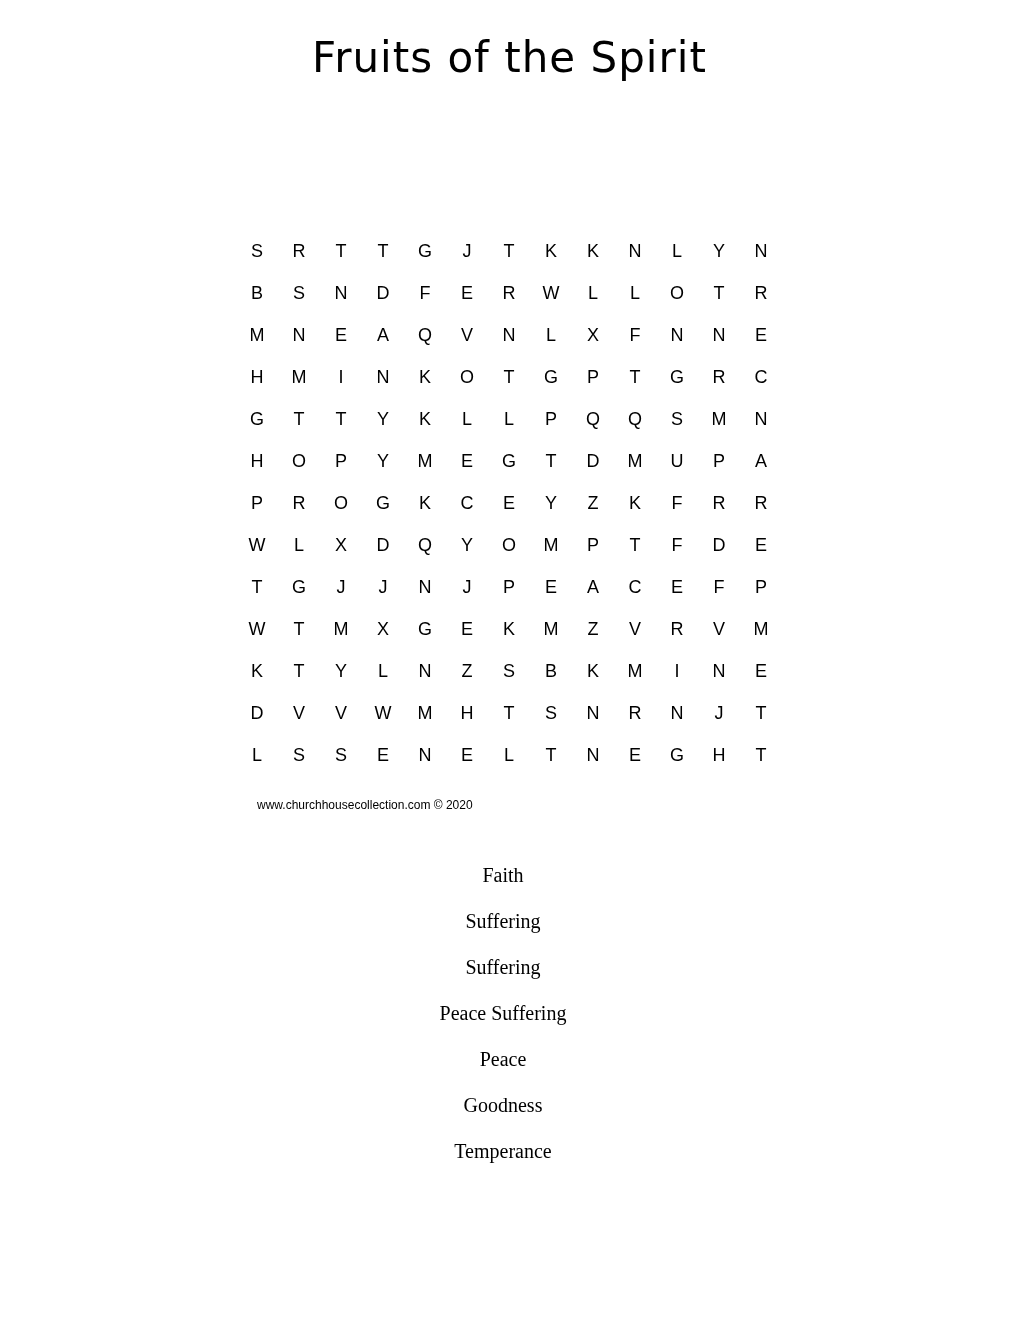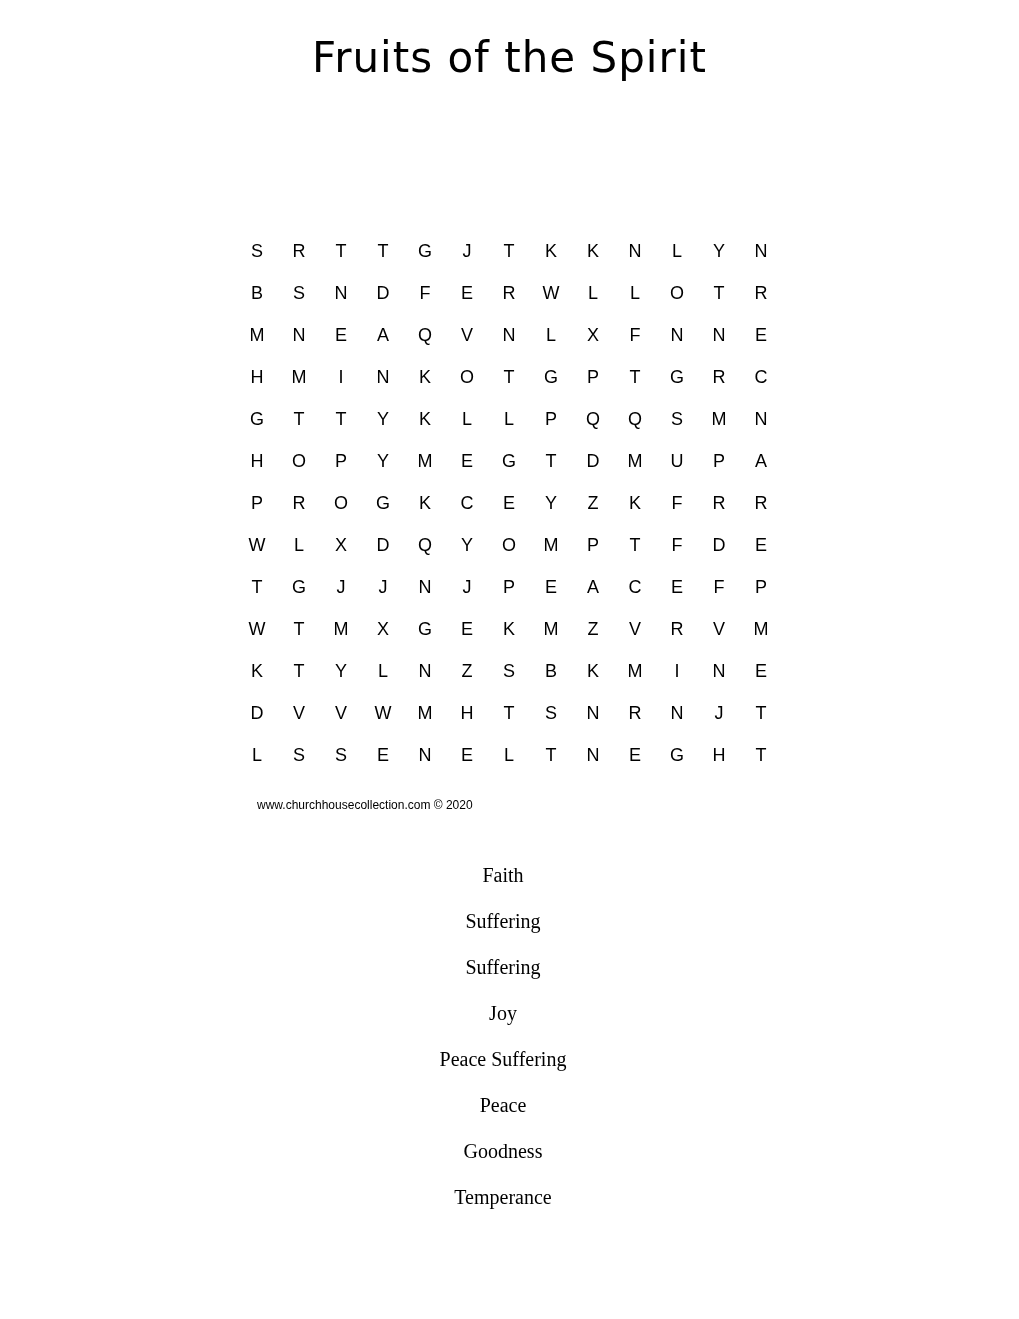--- a/index.html
+++ b/index.html
@@ -226,18 +226,17 @@
       <div class="cell">T</div>
     </div>
   </div>
 
 <div class="credit">www.churchhousecollection.com © 2020</div>
 
 <div class="words" id="words">
     <div class="word">Faith</div>
     <div class="word">Suffering</div>
     <div class="word">Suffering</div>
-    <div class="word">Joy</div>
     <div class="word">Peace Suffering</div>
     <div class="word">Peace</div>
     <div class="word">Goodness</div>
     <div class="word">Temperance</div>
   </div>
 
 </body></html>

